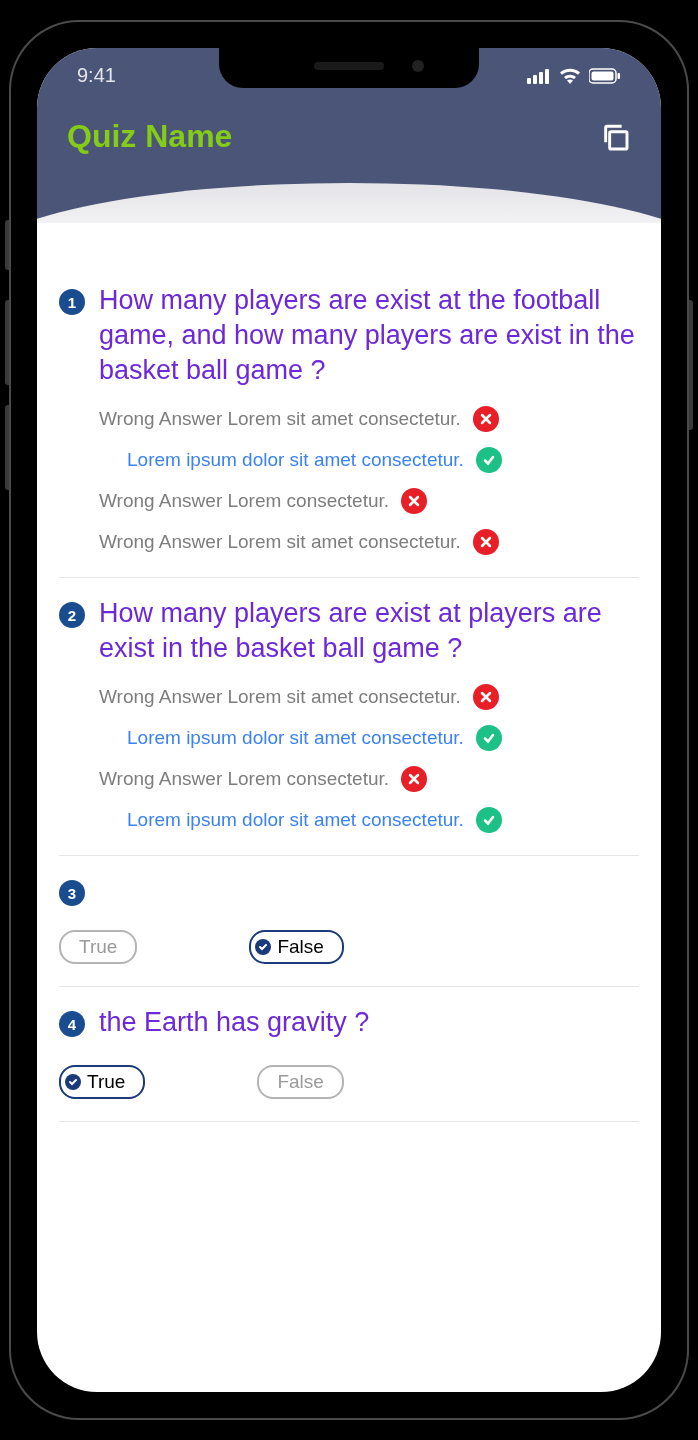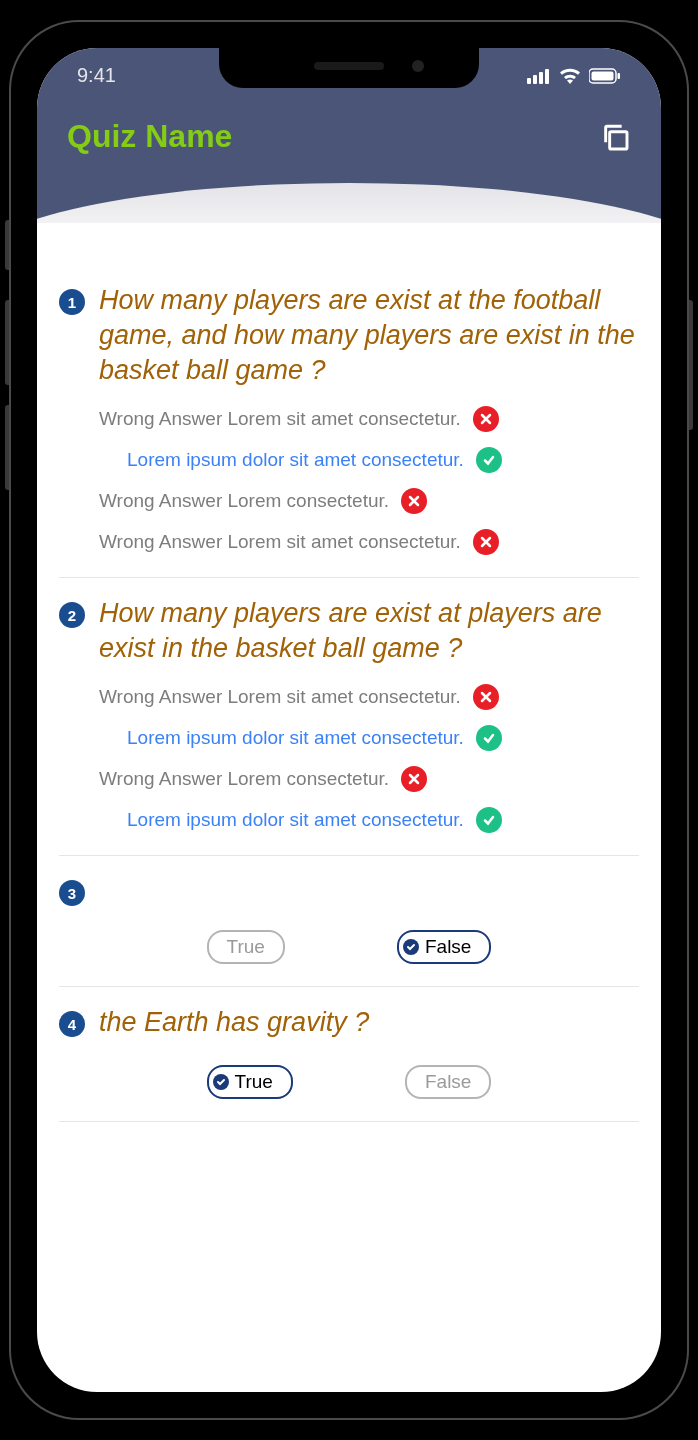--- a/index.html
+++ b/index.html
@@ -138,23 +138,22 @@
       display: flex;
       align-items: center;
       justify-content: center;
       font-size: 15px;
       font-weight: 600;
       margin-top: 6px;
     }
     .question-text {
       font-size: 27px;
       font-weight: 400;
-      color: #a16207;
+      color: #6d28d9;
       line-height: 1.3;
-      font-style: italic;
     }
     .answers {
       padding-left: 40px;
       display: flex;
       flex-direction: column;
       gap: 15px;
     }
     .answer-row {
       display: flex;
       align-items: center;
@@ -169,21 +168,20 @@
       border-radius: 50%;
       display: flex;
       align-items: center;
       justify-content: center;
       flex-shrink: 0;
     }
     .icon-wrong { background: #e81f26; }
     .icon-correct { background: #1dc087; }
     .tf-row {
       display: flex;
-      justify-content: center;
       gap: 112px;
       padding-top: 6px;
     }
     .tf-button {
       padding: 4px 18px;
       border-radius: 16px;
       font-size: 19px;
       display: flex;
       align-items: center;
       gap: 6px;

